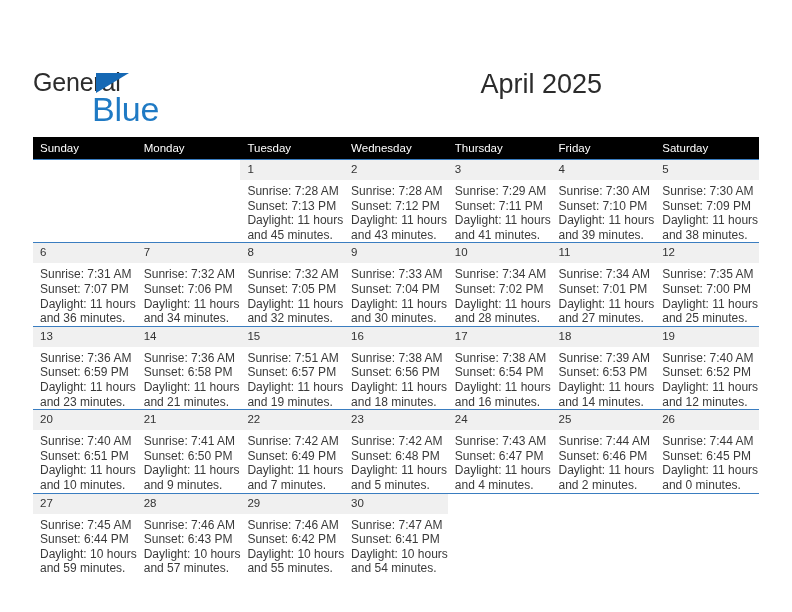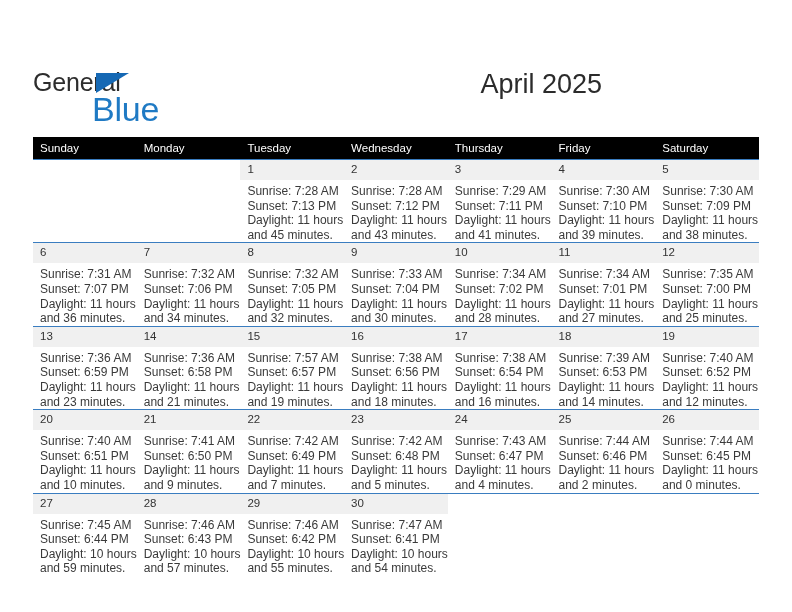--- a/index.html
+++ b/index.html
@@ -317,21 +317,21 @@
               <div class="cell-body">
                 <div>Sunrise: 7:36 AM</div>
                 <div>Sunset: 6:58 PM</div>
                 <div>Daylight: 11 hours</div>
                 <div>and 21 minutes.</div>
               </div>
             </td>
             <td>
               <div class="daynum">15</div>
               <div class="cell-body">
-                <div>Sunrise: 7:57 AM</div>
+                <div>Sunrise: 7:51 AM</div>
                 <div>Sunset: 6:57 PM</div>
                 <div>Daylight: 11 hours</div>
                 <div>and 19 minutes.</div>
               </div>
             </td>
             <td>
               <div class="daynum">16</div>
               <div class="cell-body">
                 <div>Sunrise: 7:38 AM</div>
                 <div>Sunset: 6:56 PM</div>

